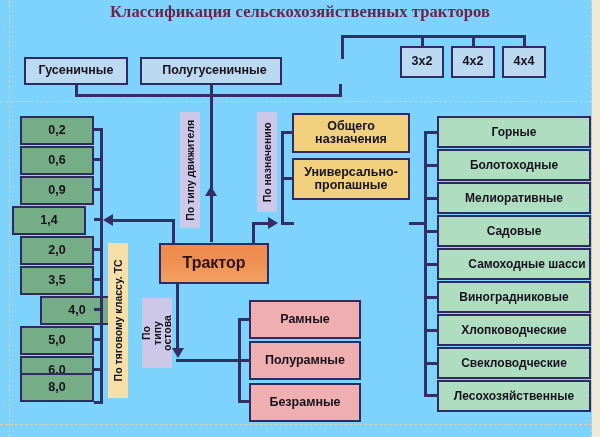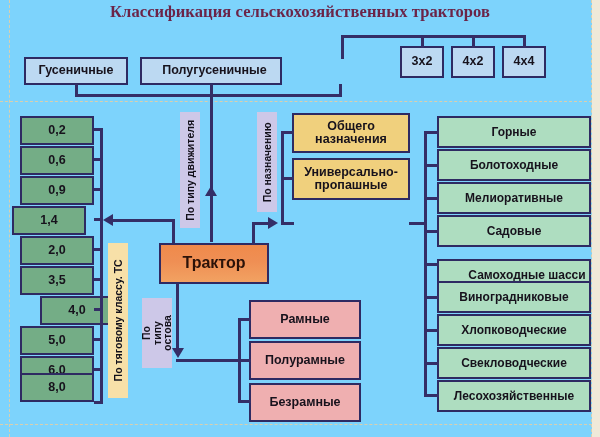--- a/index.html
+++ b/index.html
@@ -199,21 +199,21 @@
   <div class="arrow right" style="left:268px; top:217px;"></div>
 
   <div class="vlabel lav" style="left:257px; top:112px; width:20px; height:100px;">
     <span>По назначению</span>
   </div>
 
   <div class="box mint" style="left:437px; top:116px; width:154px; height:32px;">Горные</div>
   <div class="box mint" style="left:437px; top:149px; width:154px; height:32px;">Болотоходные</div>
   <div class="box mint" style="left:437px; top:182px; width:154px; height:32px;">Мелиоративные</div>
   <div class="box mint" style="left:437px; top:215px; width:154px; height:32px;">Садовые</div>
-  <div class="box mint" style="left:437px; top:259px; width:154px; height:32px;padding-left:28px;">Самоходные шасси</div>
+  <div class="box mint" style="left:437px; top:248px; width:154px; height:32px;padding-left:28px;">Самоходные шасси</div>
   <div class="box mint" style="left:437px; top:281px; width:154px; height:32px;">Виноградниковые</div>
   <div class="box mint" style="left:437px; top:314px; width:154px; height:32px;">Хлопководческие</div>
   <div class="box mint" style="left:437px; top:347px; width:154px; height:32px;">Свекловодческие</div>
   <div class="box mint" style="left:437px; top:380px; width:154px; height:32px;">Лесохозяйственные</div>
 
   <div class="ln" style="left:424px; top:131px; width:3px; height:265px;"></div>
   <div class="ln" style="left:424px; top:131px; width:15px; height:3px;"></div>
   <div class="ln" style="left:424px; top:164px; width:15px; height:3px;"></div>
   <div class="ln" style="left:424px; top:197px; width:15px; height:3px;"></div>
   <div class="ln" style="left:424px; top:230px; width:15px; height:3px;"></div>

